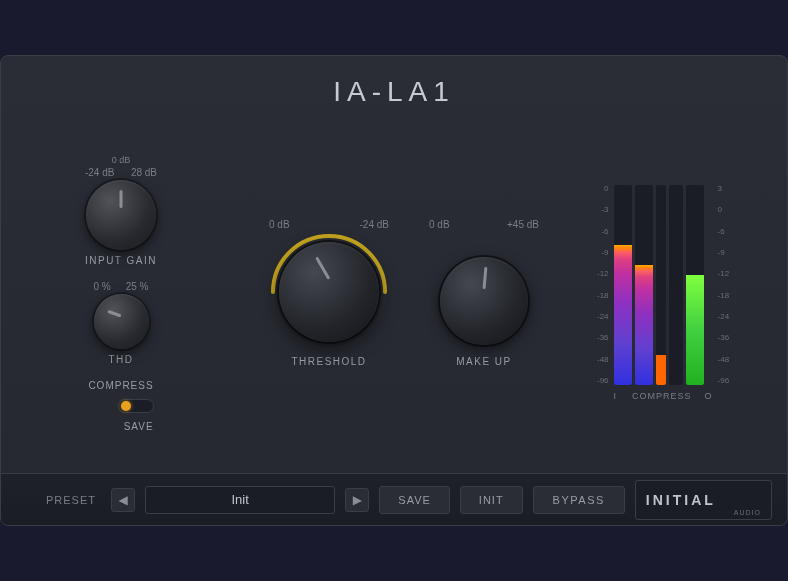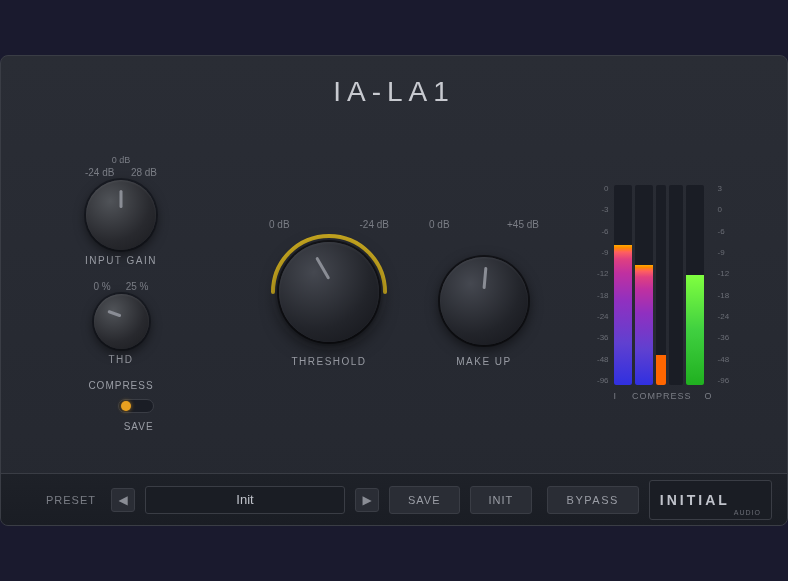--- a/index.html
+++ b/index.html
@@ -331,21 +331,21 @@
       align-items: center;
     }
     .initial-logo {
       height: 40px;
       background: #1a1d24;
       border: 1px solid #3a3d45;
       border-radius: 3px;
       display: flex;
       align-items: center;
       padding: 0 10px;
-      gap: 4px;
+      gap: 18px;
     }
     .initial-logo-text {
       color: #c0c3cb;
       font-size: 14px;
       font-weight: 600;
       letter-spacing: 3px;
     }
     .initial-logo-audio {
       color: #6a6d75;
       font-size: 7px;

